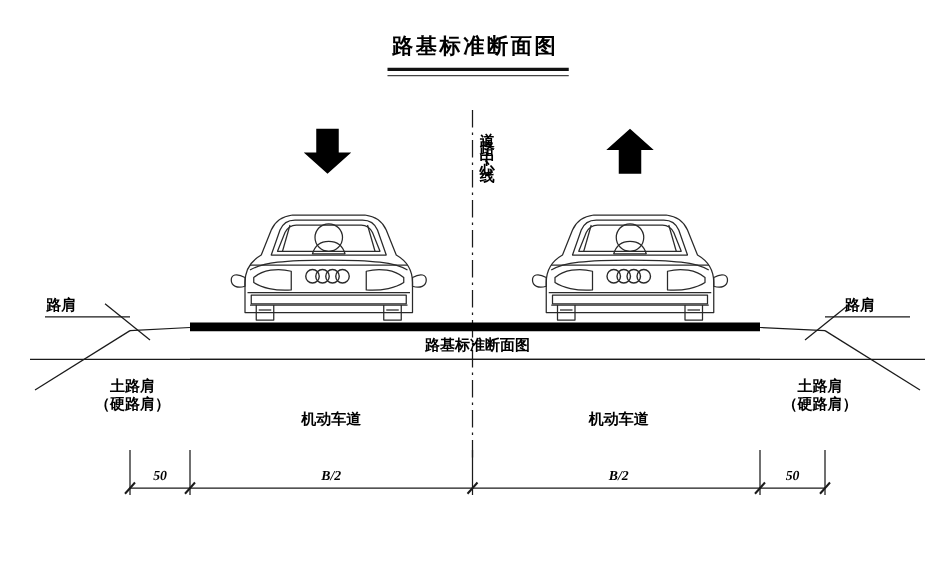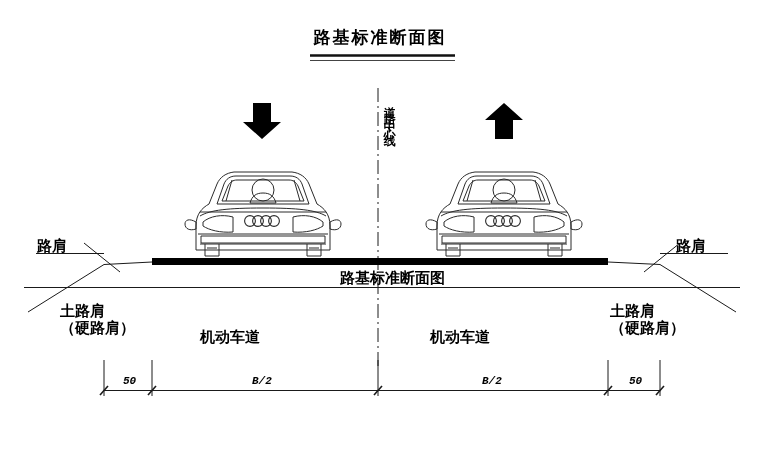--- a/index.html
+++ b/index.html
@@ -34,39 +34,38 @@
   .title {
     font-size: 17px;
     font-weight: bold;
     letter-spacing: 2px;
     left: 0;
     right: 0;
     text-align: center;
     top: 28px;
   }
   .cn {
-    font-size: 15px;
+    font-size: 12px;
     font-weight: bold;
   }
   .dim-text {
     font-size: 11px;
     font-weight: bold;
     font-style: italic;
-    font-family: Liberation Mono, monospace;
-    margin-left: 17px;
+    font-family: Liberation Serif, serif;
   }
   .vert {
     font-size: 12px;
     font-weight: bold;
     writing-mode: vertical-rl;
     text-orientation: upright;
     letter-spacing: 7px;
   }
   .center-block {
-    text-align: left;
+    text-align: center;
   }
 </style>
 </head>
 <body>
 
 <div id="canvas">
 
   <div class="lbl title">路基标准断面图</div>
 
   <svg class="drawing" viewBox="0 0 760 461">

